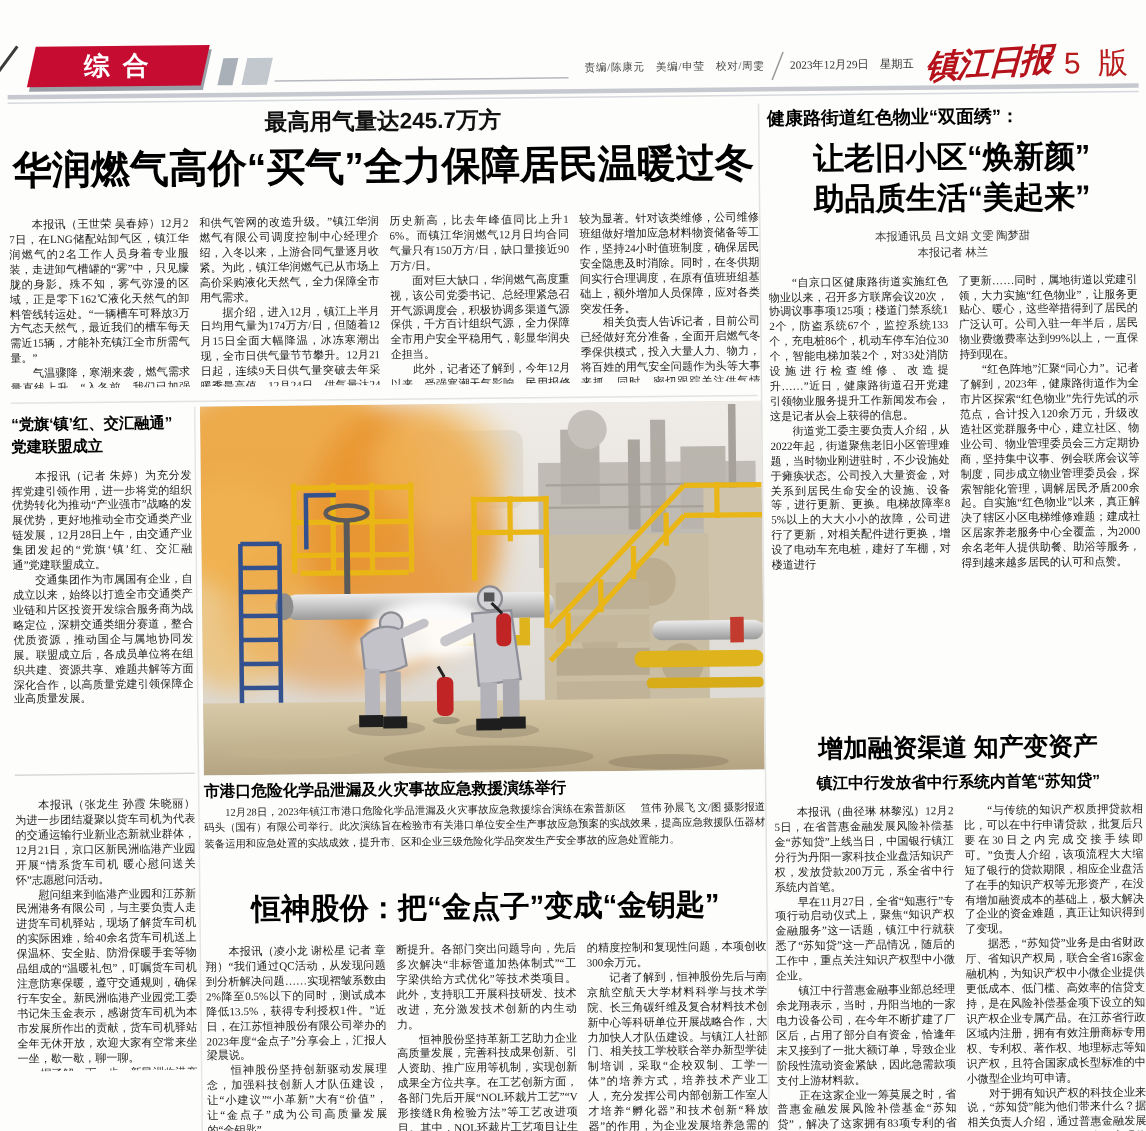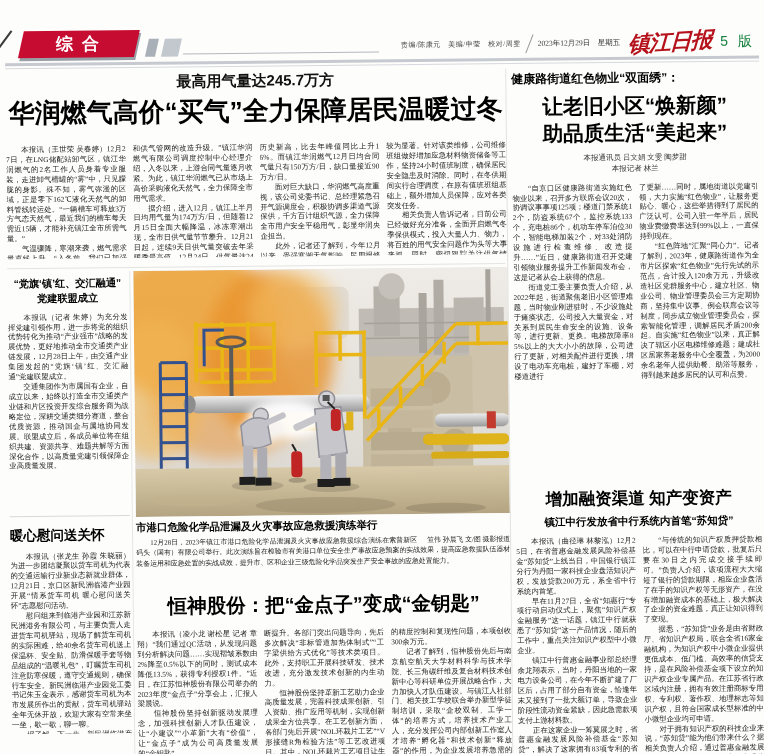--- a/index.html
+++ b/index.html
@@ -18,21 +18,21 @@
                   text-align:center;line-height:27px;padding-left:6px;}
   .stripe1{position:absolute;left:150px;top:36px;width:10px;height:18px;background:#aab0b8;transform:skewX(-13deg);}
   .stripe2{position:absolute;left:166px;top:36px;width:17px;height:18px;background:#c3c8ce;transform:skewX(-13deg);}
   .speedline{position:absolute;left:186px;top:51px;width:196px;height:1px;background:#b5b8bd;}
   .header-right{position:absolute;right:6px;top:30px;display:flex;align-items:center;gap:8px;}
   .staff{font-size:7px;color:#444;letter-spacing:.5px;}
   .hdr-slash{width:1px;height:20px;background:#999;transform:rotate(22deg);}
   .hdr-date{font-size:7.5px;color:#333;text-align:right;}
   .masthead{font-size:22px;color:#b5121b;font-weight:bold;font-style:italic;
             transform:rotate(-3deg) skewX(-6deg);letter-spacing:-1px;}
-  .pageno{font-size:14px;color:#15803d;letter-spacing:3px;font-family:"Liberation Sans",sans-serif;}
+  .pageno{font-size:20px;color:#b91c1c;letter-spacing:3px;font-family:"Liberation Sans",sans-serif;}
   .rule-thick{position:absolute;left:8px;right:2px;top:59px;height:3px;background:#c6c9cf;}
   .rule-thin{position:absolute;left:8px;right:2px;top:64px;height:1px;background:#d6d9dd;}
 
   
   .vrule-right{position:absolute;left:508px;top:70px;bottom:0;width:1px;background:#e2e2e0;}
   .vrule-left{position:absolute;left:130px;top:268px;bottom:0;width:1px;background:#e6e6e4;}
   .hrule-lead{position:absolute;left:8px;top:264px;width:498px;height:1px;background:#e3e3e1;}
   .hrule-leftmid{position:absolute;left:8px;top:512px;width:120px;height:1px;background:#d8d8d6;}
 
   
@@ -40,21 +40,21 @@
        font-size:7.4px;line-height:1.34;color:#1b1b1b;overflow:hidden;}
   .lead-block{position:absolute;left:8px;top:70px;width:500px;}
   .lead-kicker{font-size:15px;font-weight:bold;text-align:center;color:#111;
                font-family:"Liberation Sans",sans-serif;margin-bottom:3px;}
   .lead-headline{font-size:26px;font-weight:900;text-align:center;color:#000;
                  font-family:"Liberation Sans",sans-serif;letter-spacing:0;margin-bottom:14px;}
   .lead-cols{display:flex;gap:7px;}
   .lead-cols .col{flex:1;height:114px;}
 
   .left-lower{position:absolute;left:8px;top:272px;width:120px;}
-  .party-title{font-size:10.2px;font-weight:bold;color:#000;font-family:"Liberation Sans",sans-serif;line-height:1.5;text-align:center;}
+  .party-title{font-size:10.2px;font-weight:bold;color:#000;font-family:"Liberation Sans",sans-serif;line-height:1.5;}
   .party-body{margin-top:6px;height:174px;}
   .driver-block{position:absolute;left:8px;top:522px;width:120px;}
   .driver-title{font-size:13.5px;font-weight:bold;color:#000;font-family:"Liberation Sans",sans-serif;line-height:1.45;}
   .driver-body{margin-top:6px;height:182px;}
 
   
   .photo{position:absolute;left:134px;top:268px;width:374px;height:246px;overflow:hidden;background:#e6e3de;}
   .caption-block{position:absolute;left:134px;top:518px;width:374px;}
   .caption-title{font-size:10.5px;font-weight:bold;color:#000;font-family:"Liberation Sans",sans-serif;margin-bottom:3px;}
   .caption-desc{font-size:6.9px;line-height:1.5;color:#222;text-align:justify;word-break:break-all;}
@@ -129,21 +129,20 @@
       <div class="party-title">
         <div>“党旗‘镇’红、交汇融通”</div>
         <div>党建联盟成立</div>
       </div>
       <div class="col party-body">　　本报讯（记者 朱婷）为充分发挥党建引领作用，进一步将党的组织优势转化为推动“产业强市”战略的发展优势，更好地推动全市交通类产业链发展，12月28日上午，由交通产业集团发起的“党旗‘镇’红、交汇融通”党建联盟成立。
 　　交通集团作为市属国有企业，自成立以来，始终以打造全市交通类产业链和片区投资开发综合服务商为战略定位，深耕交通类细分赛道，整合优质资源，推动国企与属地协同发展。联盟成立后，各成员单位将在组织共建、资源共享、难题共解等方面深化合作，以高质量党建引领保障企业高质量发展。</div>
     </div>
 
     <div class="driver-block">
       <div class="driver-title">
-        <div>暖心慰问送关怀</div>
       </div>
       <div class="col driver-body">　　本报讯（张龙生 孙霞 朱晓丽）为进一步团结凝聚以货车司机为代表的交通运输行业新业态新就业群体，12月21日，京口区新民洲临港产业园开展“情系货车司机 暖心慰问送关怀”志愿慰问活动。
 　　慰问组来到临港产业园和江苏新民洲港务有限公司，与主要负责人走进货车司机驿站，现场了解货车司机的实际困难，给40余名货车司机送上保温杯、安全贴、防滑保暖手套等物品组成的“温暖礼包”，叮嘱货车司机注意防寒保暖，遵守交通规则，确保行车安全。新民洲临港产业园党工委书记朱玉金表示，感谢货车司机为本市发展所作出的贡献，货车司机驿站全年无休开放，欢迎大家有空常来坐一坐，歇一歇，聊一聊。
 　　据了解，下一步，新民洲临港产业园将持续做好新业态新就业群体服务工作，常态化开展志愿活动，通过暖心关爱货车司机活动，帮助货车司机解决“困”在车上、“难”在路上的难题，传递党的关怀和工会的温暖，进一步凝聚新就业群体力量。</div>
     </div>
 
     <div class="photo">
       <svg width="374" height="246" viewBox="0 0 374 246" xmlns="http://www.w3.org/2000/svg">
         <defs>
           <linearGradient id="sky" x1="0" y1="0" x2="0" y2="1">

